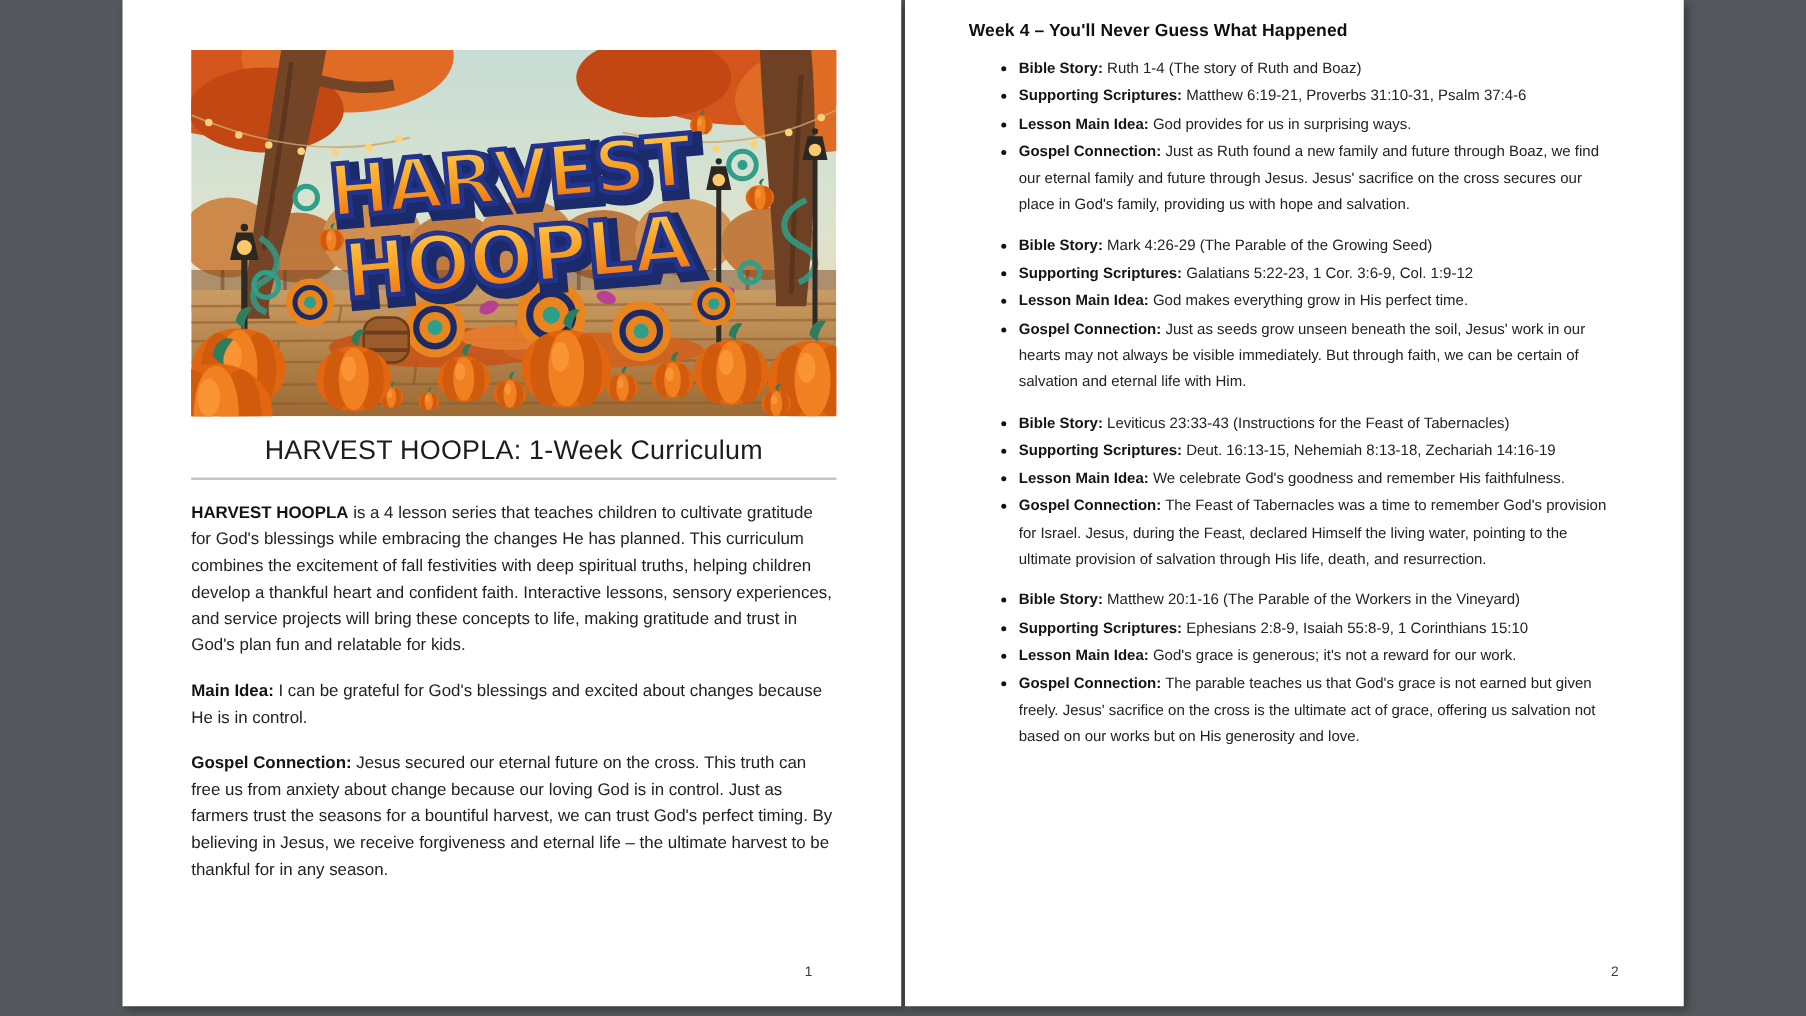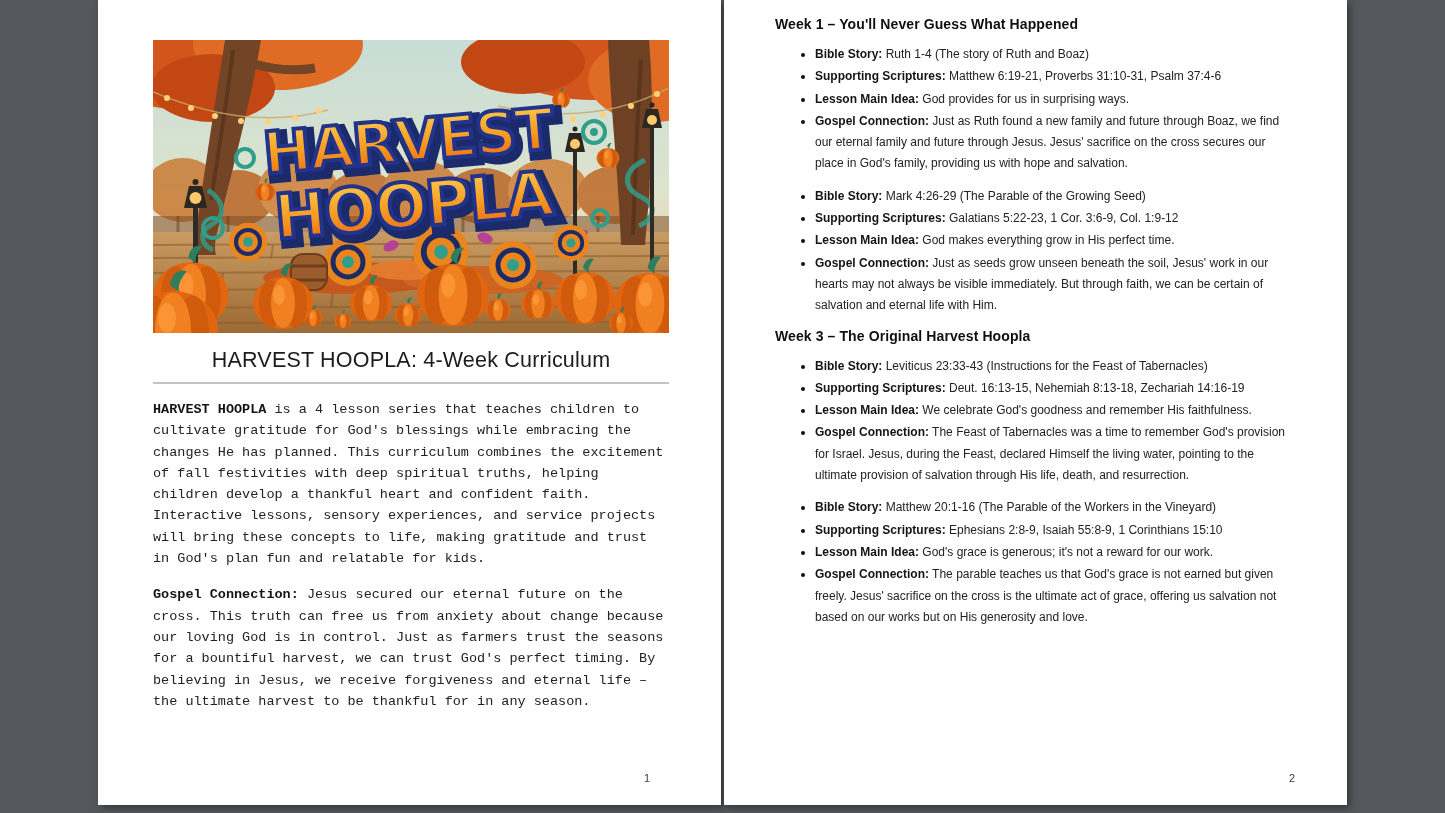--- a/index.html
+++ b/index.html
@@ -17,21 +17,21 @@
   }
   .page-left{left:98px;padding:40px 52px 0 55px;}
   .page-right{left:724px;padding:16px 53px 0 51px;}
   .banner{width:516px;height:293px;display:block;}
   .banner svg{display:block;width:516px;height:293px;}
   .doc-title{
     font-size:21.5px;font-weight:400;color:#1c1c1c;
     text-align:center;margin:15px 0 9px;letter-spacing:.2px;
   }
   .title-rule{border:none;border-top:2px solid #c4c4c4;margin:0;}
-  .para{font-size:13.5px;line-height:21.3px;color:#222;margin:15px 0 0;font-family:Liberation Mono, monospace;}
+  .para{font-size:13.5px;line-height:21.3px;color:#222;margin:15px 0 0;}
   .para strong,.bullet-lead{font-weight:700;color:#141414;}
   .week-heading{font-size:14px;font-weight:700;color:#101010;margin:0 0 12px;letter-spacing:.1px;}
   .week-bullets{margin:0 0 11px;padding-left:40px;list-style:disc;}
   .week-bullets li{font-size:12px;line-height:21.3px;color:#222;margin:0 0 1px;}
   .week-bullets li::marker{color:#111;}
   .page-num{position:absolute;bottom:21px;font-size:11px;color:#3c3c3c;}
   .page-left .page-num{right:71px;}
   .page-right .page-num{right:52px;}
 </style>
 </head>
@@ -221,52 +221,52 @@
           <text x="262" y="192" font-size="62" fill="#1b2a6b" stroke="#1b2a6b" stroke-width="11" letter-spacing="-2">HOOPLA</text>
           <text x="258" y="121" font-size="58" fill="url(#letG)" stroke="#22338c" stroke-width="4" letter-spacing="-2">HARVEST</text>
           <text x="258" y="187" font-size="62" fill="url(#letG)" stroke="#22338c" stroke-width="4" letter-spacing="-2">HOOPLA</text>
         </g>
         <circle cx="92" cy="118" r="9" fill="none" stroke="#2f9e8a" stroke-width="4"></circle>
         <circle cx="441" cy="92" r="11" fill="none" stroke="#2f9e8a" stroke-width="4"></circle>
         <circle cx="441" cy="92" r="4" fill="#2f9e8a"></circle>
       </svg>
     </div>
 
-    <h1 class="doc-title">HARVEST HOOPLA: 4-Week Curriculum</h1>
+    <h1 class="doc-title">HARVEST HOOPLA: 1-Week Curriculum</h1>
     <hr class="title-rule">
 
     <div>
         <p class="para"><strong>HARVEST HOOPLA</strong> is a 4 lesson series that teaches children to cultivate gratitude for God's blessings while embracing the changes He has planned. This curriculum combines the excitement of fall festivities with deep spiritual truths, helping children develop a thankful heart and confident faith. Interactive lessons, sensory experiences, and service projects will bring these concepts to life, making gratitude and trust in God's plan fun and relatable for kids.</p>
+        <p class="para"><strong>Main Idea:</strong> I can be grateful for God's blessings and excited about changes because He is in control.</p>
         <p class="para"><strong>Gospel Connection:</strong> Jesus secured our eternal future on the cross. This truth can free us from anxiety about change because our loving God is in control. Just as farmers trust the seasons for a bountiful harvest, we can trust God's perfect timing. By believing in Jesus, we receive forgiveness and eternal life – the ultimate harvest to be thankful for in any season.</p>
       </div>
 
     <div class="page-num">1</div>
   </div>
 
   <div class="page page-right">
     <div>
         <section>
-          <h3 class="week-heading">Week 1 – You'll Never Guess What Happened</h3>
+          <h3 class="week-heading">Week 4 – You'll Never Guess What Happened</h3>
           <ul class="week-bullets">
             <li><span class="bullet-lead">Bible Story:</span> Ruth 1-4 (The story of Ruth and Boaz)</li>
             <li><span class="bullet-lead">Supporting Scriptures:</span> Matthew 6:19-21, Proverbs 31:10-31, Psalm 37:4-6</li>
             <li><span class="bullet-lead">Lesson Main Idea:</span> God provides for us in surprising ways.</li>
             <li><span class="bullet-lead">Gospel Connection:</span> Just as Ruth found a new family and future through Boaz, we find our eternal family and future through Jesus. Jesus' sacrifice on the cross secures our place in God's family, providing us with hope and salvation.</li>
           </ul>
         </section>
         <section>
           <ul class="week-bullets">
             <li><span class="bullet-lead">Bible Story:</span> Mark 4:26-29 (The Parable of the Growing Seed)</li>
             <li><span class="bullet-lead">Supporting Scriptures:</span> Galatians 5:22-23, 1 Cor. 3:6-9, Col. 1:9-12</li>
             <li><span class="bullet-lead">Lesson Main Idea:</span> God makes everything grow in His perfect time.</li>
             <li><span class="bullet-lead">Gospel Connection:</span> Just as seeds grow unseen beneath the soil, Jesus' work in our hearts may not always be visible immediately. But through faith, we can be certain of salvation and eternal life with Him.</li>
           </ul>
         </section>
         <section>
-          <h3 class="week-heading">Week 3 – The Original Harvest Hoopla</h3>
           <ul class="week-bullets">
             <li><span class="bullet-lead">Bible Story:</span> Leviticus 23:33-43 (Instructions for the Feast of Tabernacles)</li>
             <li><span class="bullet-lead">Supporting Scriptures:</span> Deut. 16:13-15, Nehemiah 8:13-18, Zechariah 14:16-19</li>
             <li><span class="bullet-lead">Lesson Main Idea:</span> We celebrate God's goodness and remember His faithfulness.</li>
             <li><span class="bullet-lead">Gospel Connection:</span> The Feast of Tabernacles was a time to remember God's provision for Israel. Jesus, during the Feast, declared Himself the living water, pointing to the ultimate provision of salvation through His life, death, and resurrection.</li>
           </ul>
         </section>
         <section>
           <ul class="week-bullets">
             <li><span class="bullet-lead">Bible Story:</span> Matthew 20:1-16 (The Parable of the Workers in the Vineyard)</li>

